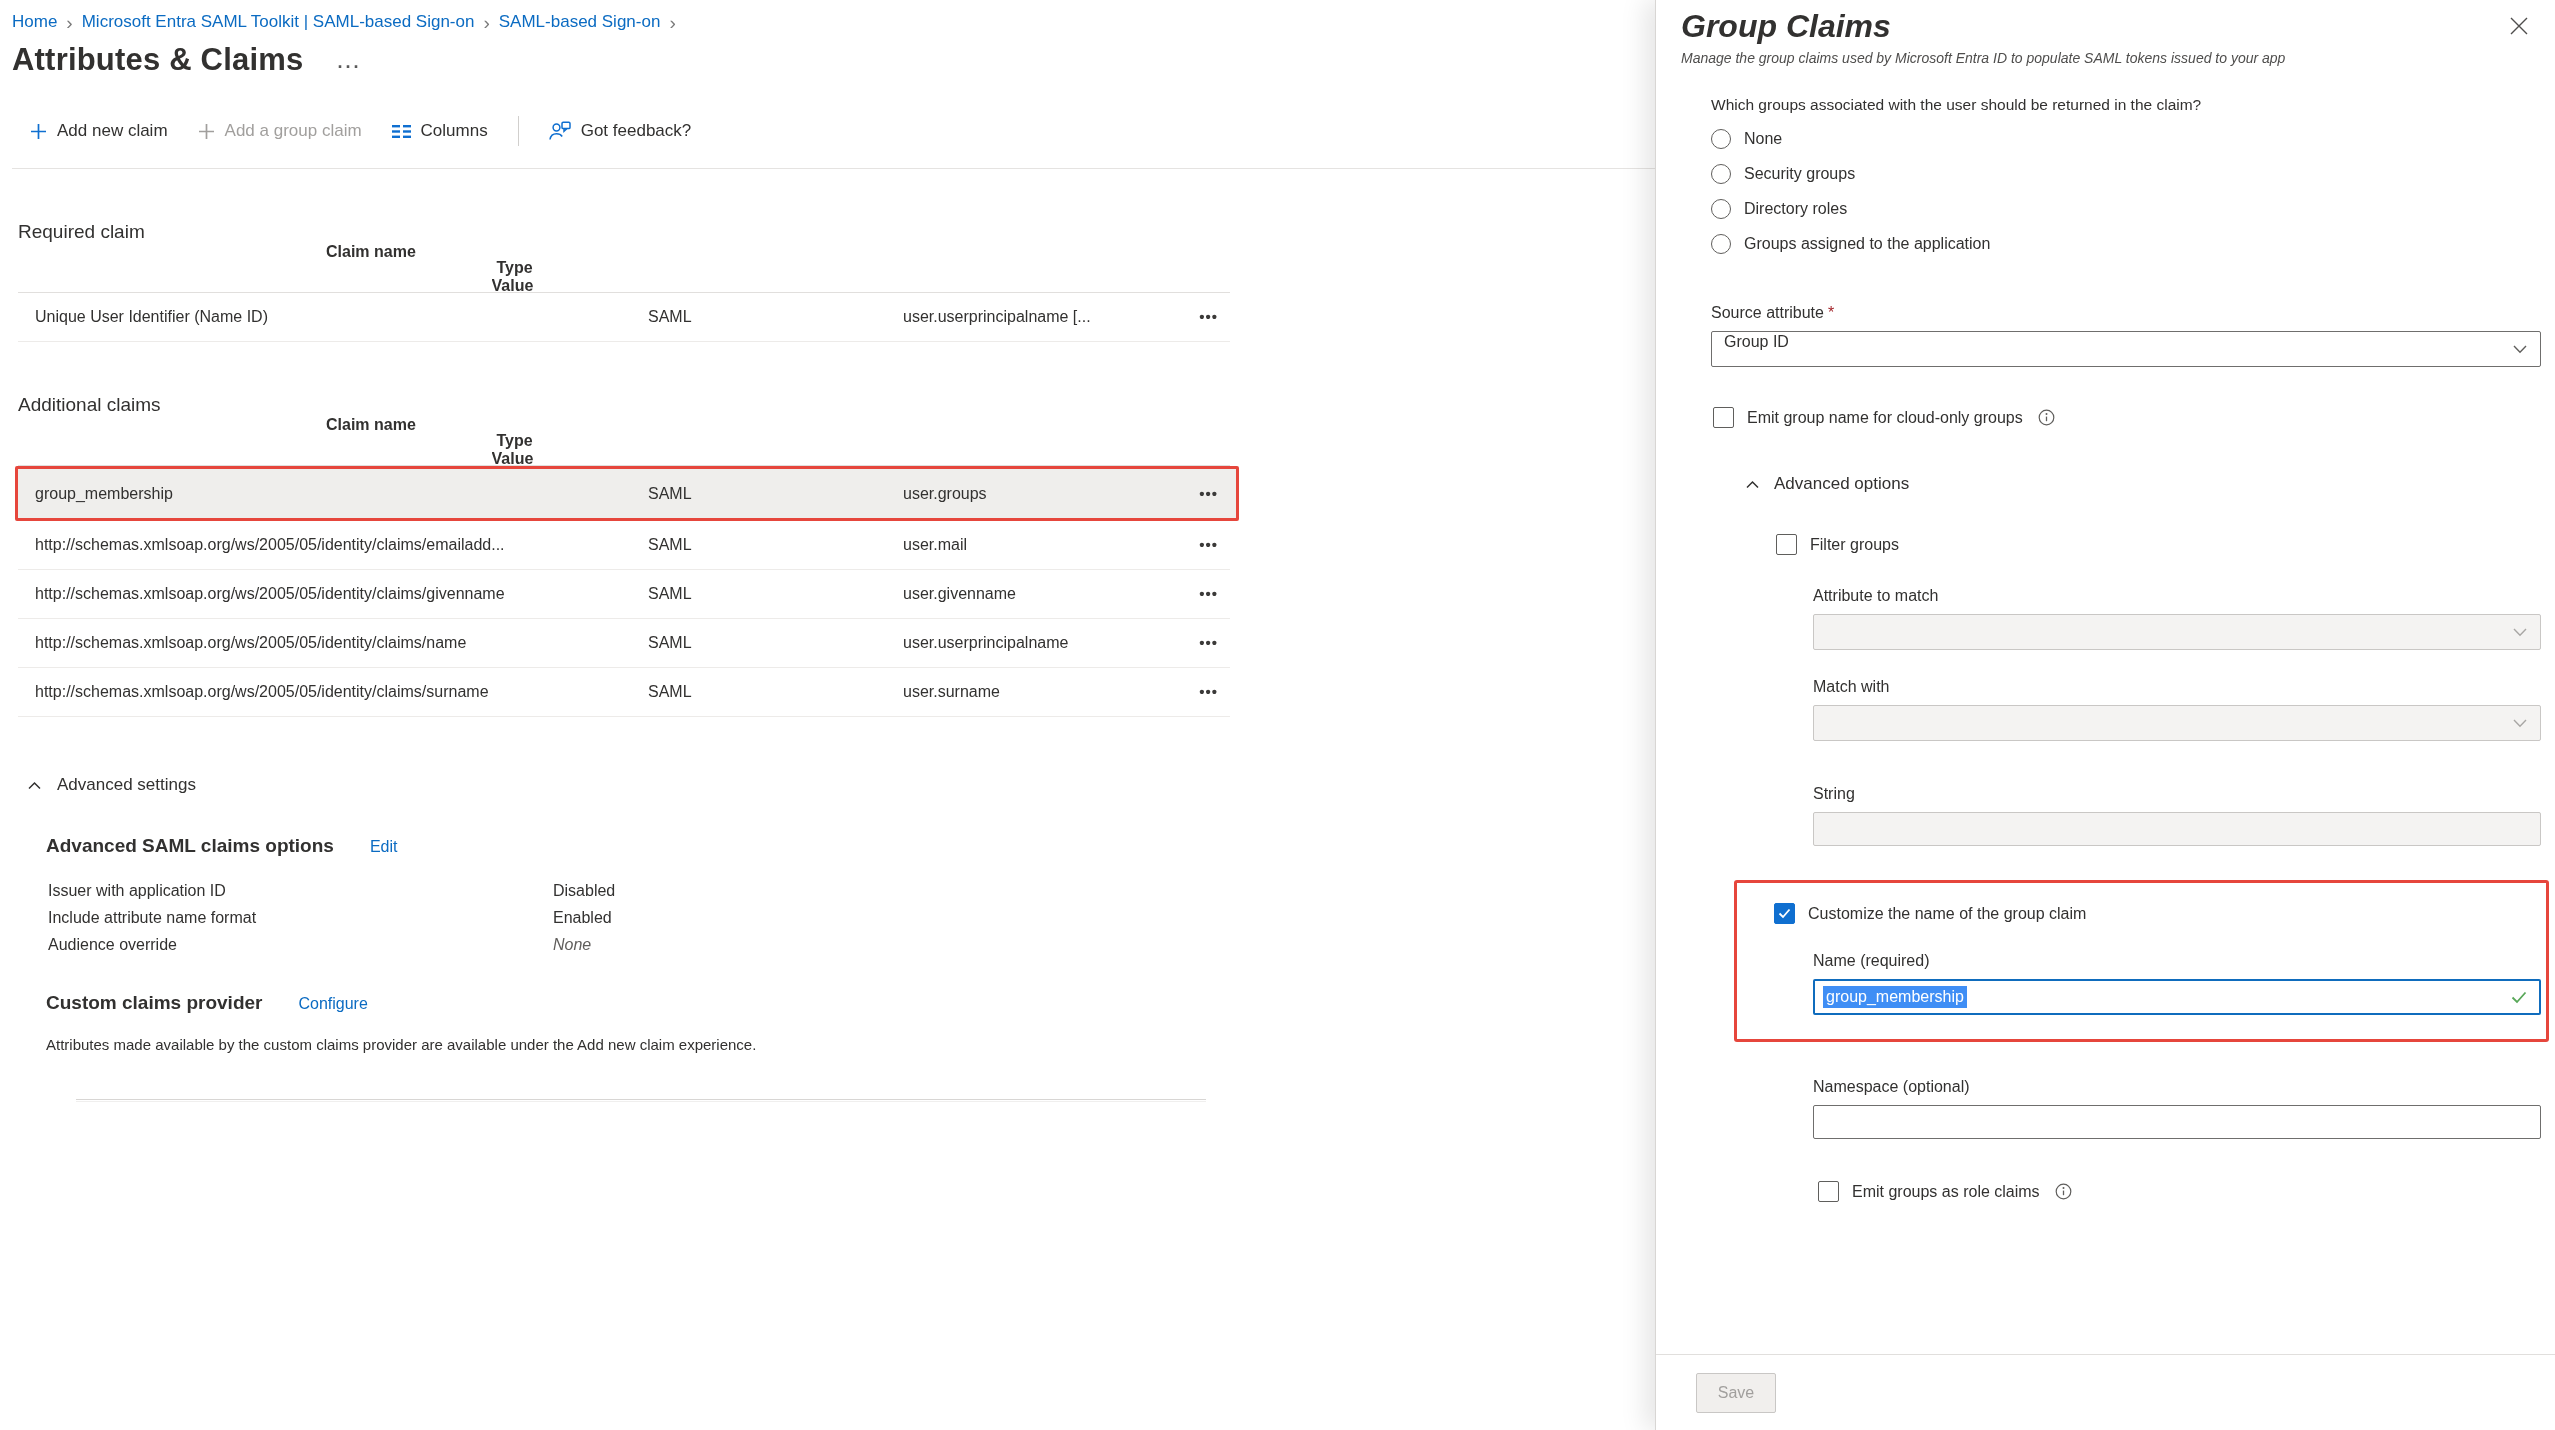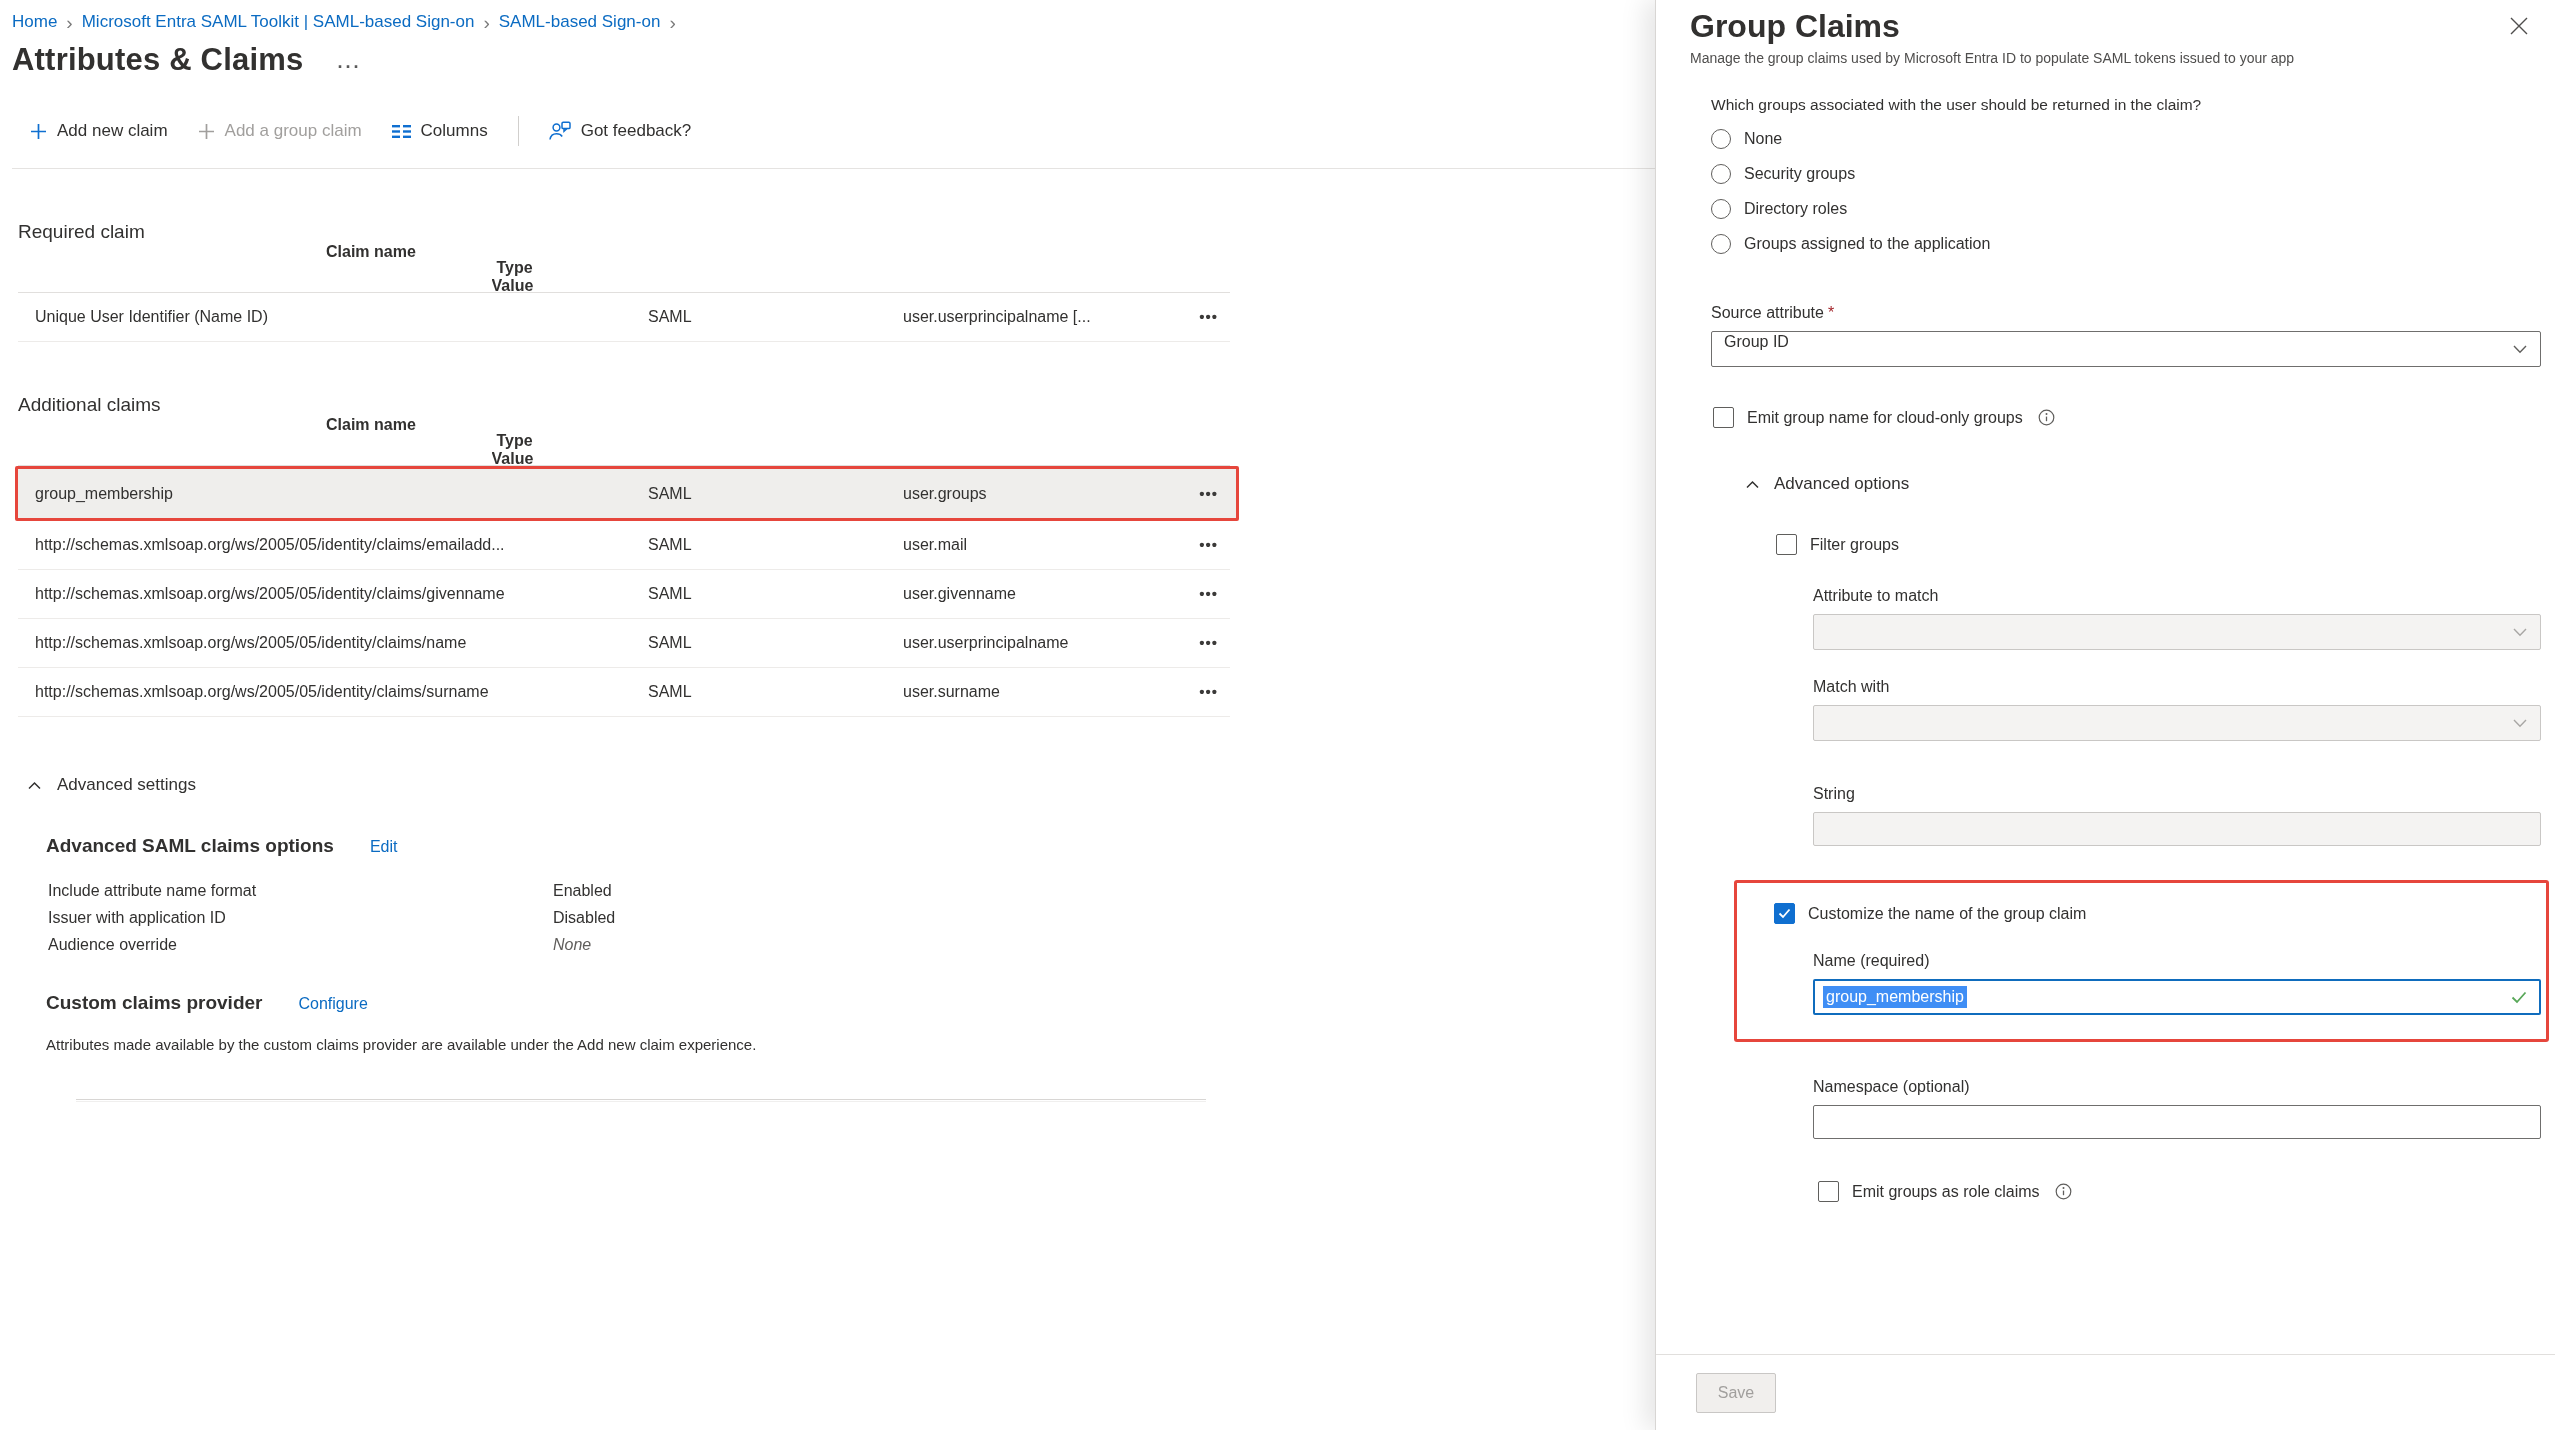--- a/index.html
+++ b/index.html
@@ -51,21 +51,21 @@
   .kv .v.italic { font-style:italic; color:#605e5c; }
   .custom-desc { margin:22px 0 0 34px; font-size:15px; max-width:1100px; }
   .bottom-rule { margin:46px 0 0 64px; width:1130px; border-top:1px solid #d8d6d4; border-bottom:1px solid #f0efee; height:3px; }
 
   
   .panel {
     width:900px; height:1430px; background:#fff; position:relative;
     border-left:1px solid #d8d6d4; box-shadow:-10px 0 24px rgba(0,0,0,0.10);
     display:flex; flex-direction:column;
   }
-  .panel-header { padding:8px 22px 0 34px; position:relative; }
+  .panel-header { padding:8px 22px 0 25px; position:relative;font-style:italic; }
   .panel-title { font-size:32px; font-weight:700; }
   .panel-sub { font-size:14px; color:#4f4e4d; margin-top:5px; white-space:nowrap; }
   .close-btn { position:absolute; top:16px; right:24px; cursor:pointer; width:22px; height:22px; }
 
   .panel-body { flex:1; padding:30px 15px 0 38px; overflow:hidden; font-size:16px; }
   .q-label { margin-left:17px; font-size:15.5px; }
 
   .radio-row { display:flex; align-items:center; gap:13px; margin:15px 0 0 17px; cursor:pointer; }
   .radio { width:20px; height:20px; border:1px solid #5f5e5c; border-radius:50%; flex:0 0 auto; position:relative; background:#fff; }
   .radio.sel { border:2px solid #0f6fd0; }
@@ -240,26 +240,26 @@
     </span>
     <span>Advanced settings</span>
   </div>
 
   <div class="subsec-h">
     <span class="h-text">Advanced SAML claims options</span>
     <a class="link">Edit</a>
   </div>
   <div class="kv-rows">
     <div class="kv">
+      <span class="k">Issuer with application ID</span>
+      <span class="v">Disabled</span>
+    </div>
+    <div class="kv">
       <span class="k">Include attribute name format</span>
       <span class="v">Enabled</span>
-    </div>
-    <div class="kv">
-      <span class="k">Issuer with application ID</span>
-      <span class="v">Disabled</span>
     </div>
     <div class="kv">
       <span class="k">Audience override</span>
       <span class="v italic">None</span>
     </div>
   </div>
 
   <div class="subsec-h" style="margin-top:34px;">
     <span class="h-text">Custom claims provider</span>
     <a class="link">Configure</a>

